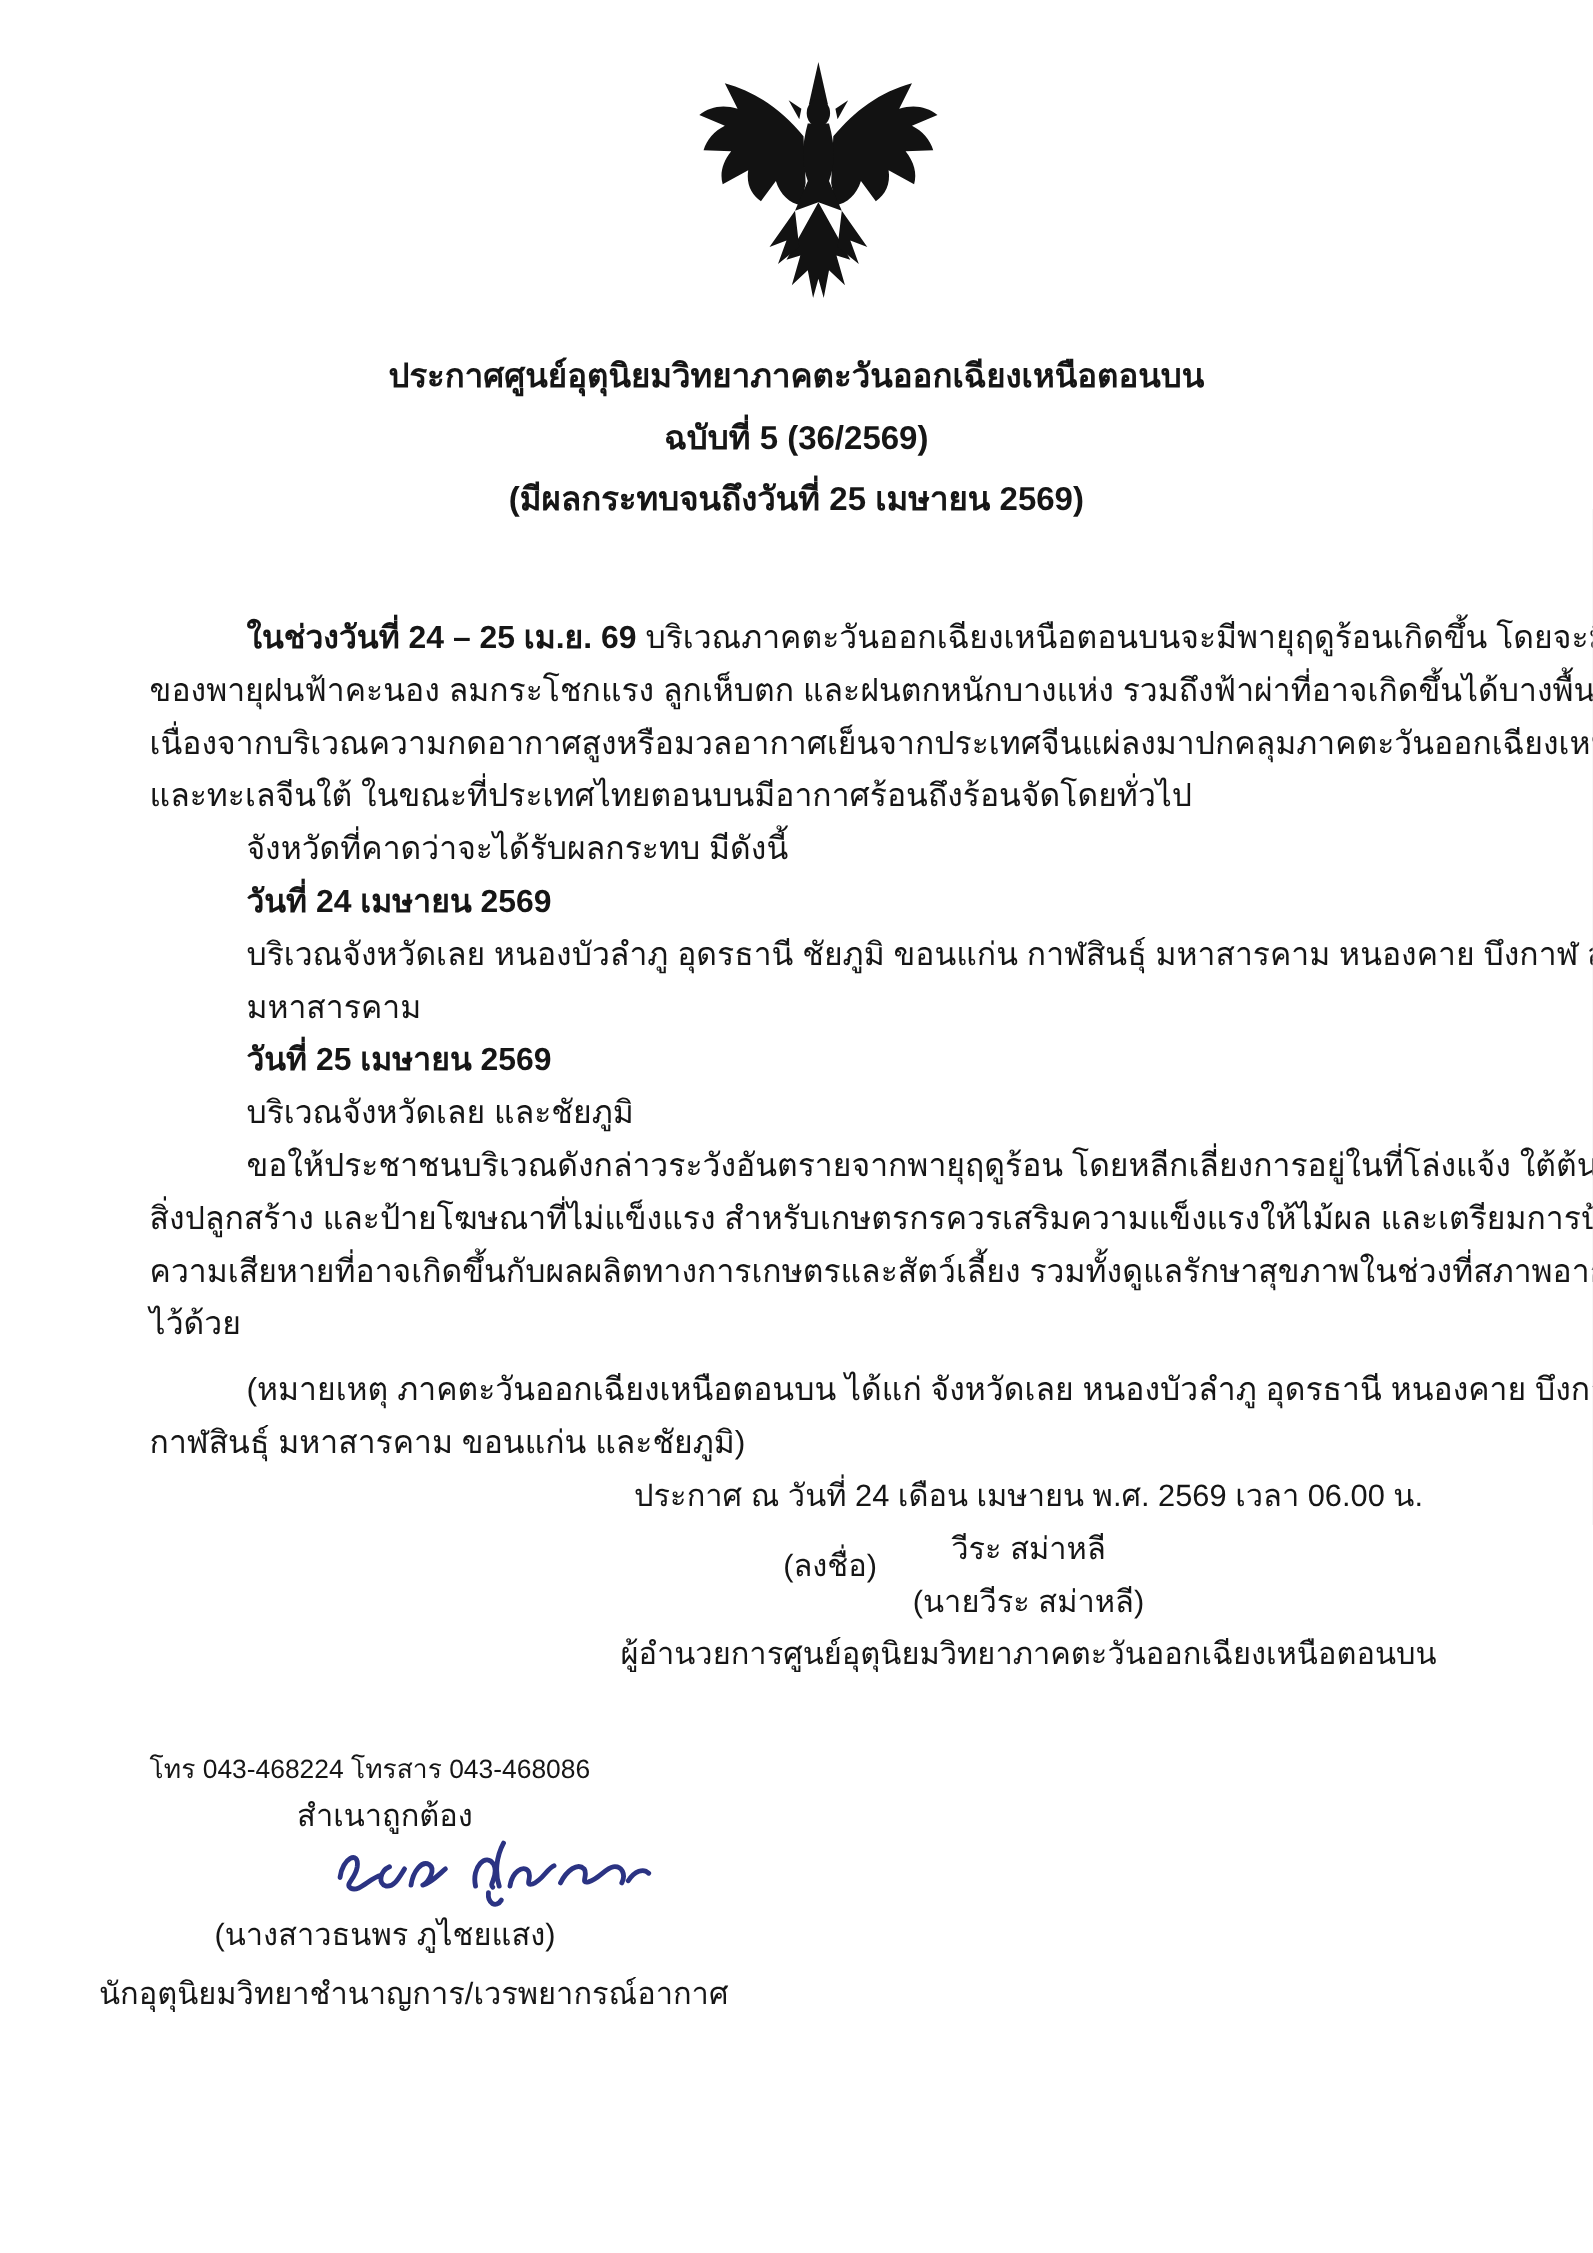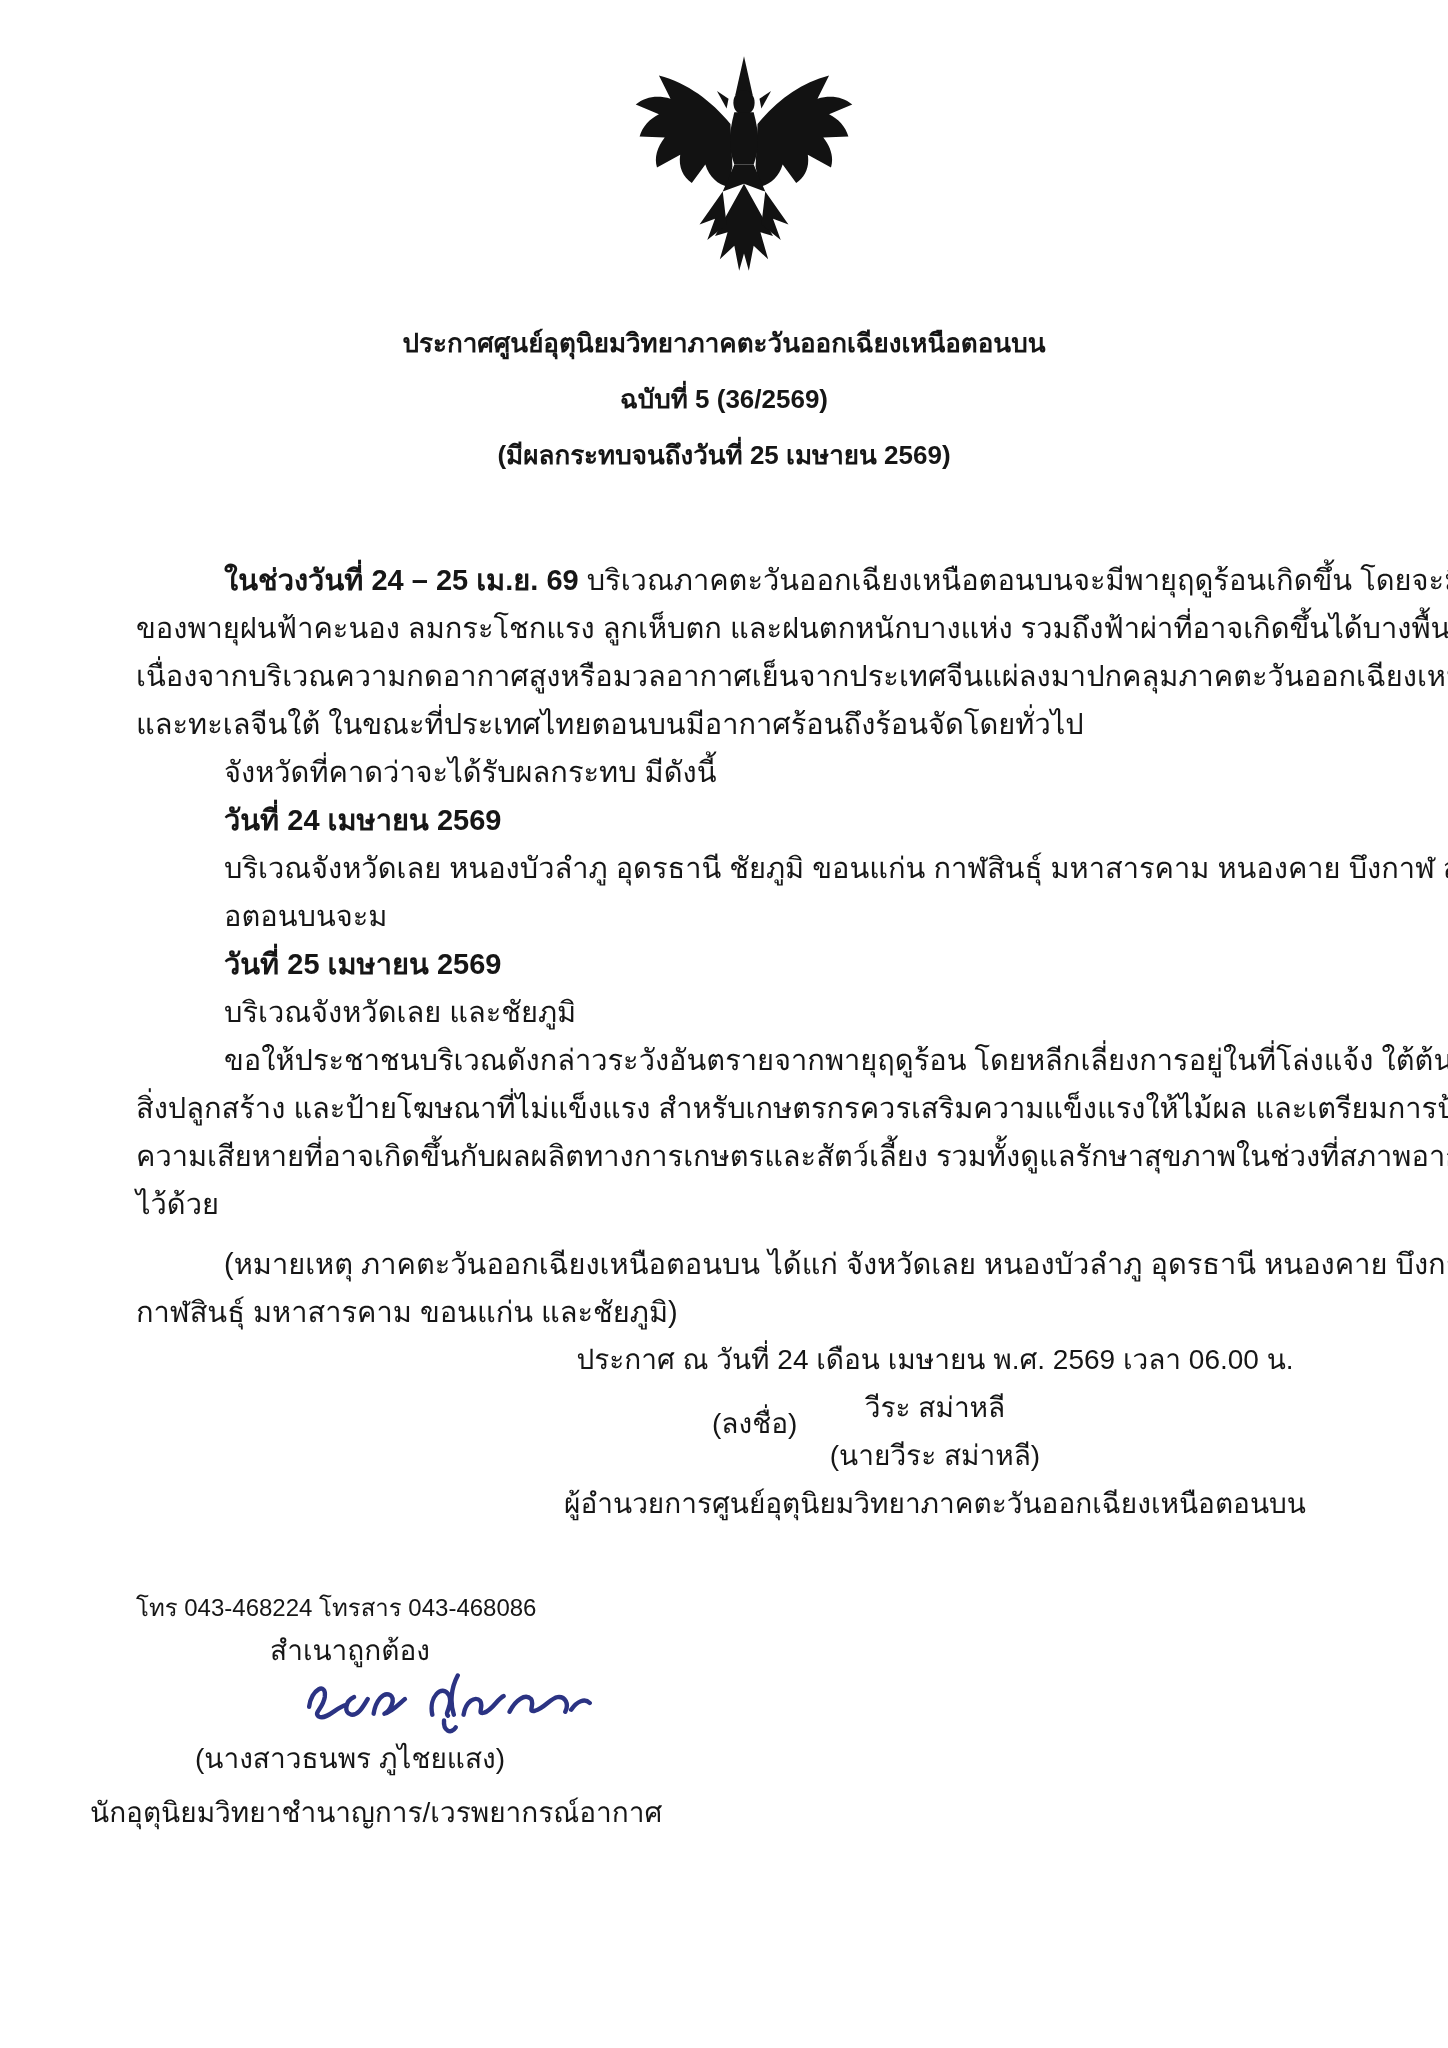--- a/index.html
+++ b/index.html
@@ -6,21 +6,21 @@
   .page {
     position:relative; width:1448px; height:2048px; margin:0 auto;
     background:#ffffff; color:#161616; overflow:hidden;
     font-family:"Liberation Sans","DejaVu Sans",sans-serif;
   }
   .abs { position:absolute; }
   .emblem { left:628px; top:54px; width:232px; height:252px; }
   .emblem svg { width:100%; height:100%; display:block; }
 
   .title-block { left:0; top:315px; width:1448px; text-align:center;
-    font-weight:700; font-size:26px; line-height:56px; }
+    font-weight:700; font-size:30px; line-height:56px; }
   .title-block div { height:56px; }
 
   .body-block { left:136px; top:556px; width:1180px; font-size:29px; line-height:48px; }
   .note-block { left:136px; top:1240px; width:1180px; font-size:29px; line-height:48px; }
   .line  { height:48px; white-space:nowrap; }
   .indent { padding-left:88px; }
   .b { font-weight:700; }
 
   .signoff { left:420px; top:1336px; width:1030px; font-size:28px; line-height:48px; text-align:center; }
   .signoff div { height:48px; }
@@ -66,21 +66,21 @@
   <div class="abs body-block">
     <div class="line indent">
       <span class="b">ในช่วงวันที่ 24 – 25 เม.ย. 69</span><span> บริเวณภาคตะวันออกเฉียงเหนือตอนบนจะมีพายุฤดูร้อนเกิดขึ้น โดยจะมีลักษณะ</span>
     </div>
     <div class="line">ของพายุฝนฟ้าคะนอง ลมกระโชกแรง ลูกเห็บตก และฝนตกหนักบางแห่ง รวมถึงฟ้าผ่าที่อาจเกิดขึ้นได้บางพื้นที่</div>
     <div class="line">เนื่องจากบริเวณความกดอากาศสูงหรือมวลอากาศเย็นจากประเทศจีนแผ่ลงมาปกคลุมภาคตะวันออกเฉียงเหนือ</div>
     <div class="line">และทะเลจีนใต้ ในขณะที่ประเทศไทยตอนบนมีอากาศร้อนถึงร้อนจัดโดยทั่วไป</div>
     <div class="line indent">จังหวัดที่คาดว่าจะได้รับผลกระทบ มีดังนี้</div>
     <div class="line indent b">วันที่ 24 เมษายน 2569</div>
     <div class="line indent">บริเวณจังหวัดเลย หนองบัวลำภู อุดรธานี ชัยภูมิ ขอนแก่น กาฬสินธุ์ มหาสารคาม หนองคาย บึงกาฬ สกลนคร</div>
-    <div class="line indent">อตอนบนจะม</div>
+    <div class="line indent">มหาสารคาม</div>
     <div class="line indent b">วันที่ 25 เมษายน 2569</div>
     <div class="line indent">บริเวณจังหวัดเลย และชัยภูมิ</div>
     <div class="line indent">ขอให้ประชาชนบริเวณดังกล่าวระวังอันตรายจากพายุฤดูร้อน โดยหลีกเลี่ยงการอยู่ในที่โล่งแจ้ง ใต้ต้นไม้ใหญ่</div>
     <div class="line">สิ่งปลูกสร้าง และป้ายโฆษณาที่ไม่แข็งแรง สำหรับเกษตรกรควรเสริมความแข็งแรงให้ไม้ผล และเตรียมการป้องกัน</div>
     <div class="line">ความเสียหายที่อาจเกิดขึ้นกับผลผลิตทางการเกษตรและสัตว์เลี้ยง รวมทั้งดูแลรักษาสุขภาพในช่วงที่สภาพอากาศเปลี่ยนแปลง</div>
     <div class="line">ไว้ด้วย</div>
   </div>
 
   <div class="abs note-block">
     <div class="line indent">(หมายเหตุ ภาคตะวันออกเฉียงเหนือตอนบน ได้แก่ จังหวัดเลย หนองบัวลำภู อุดรธานี หนองคาย บึงกาฬ นครพนม สกลนคร</div>

